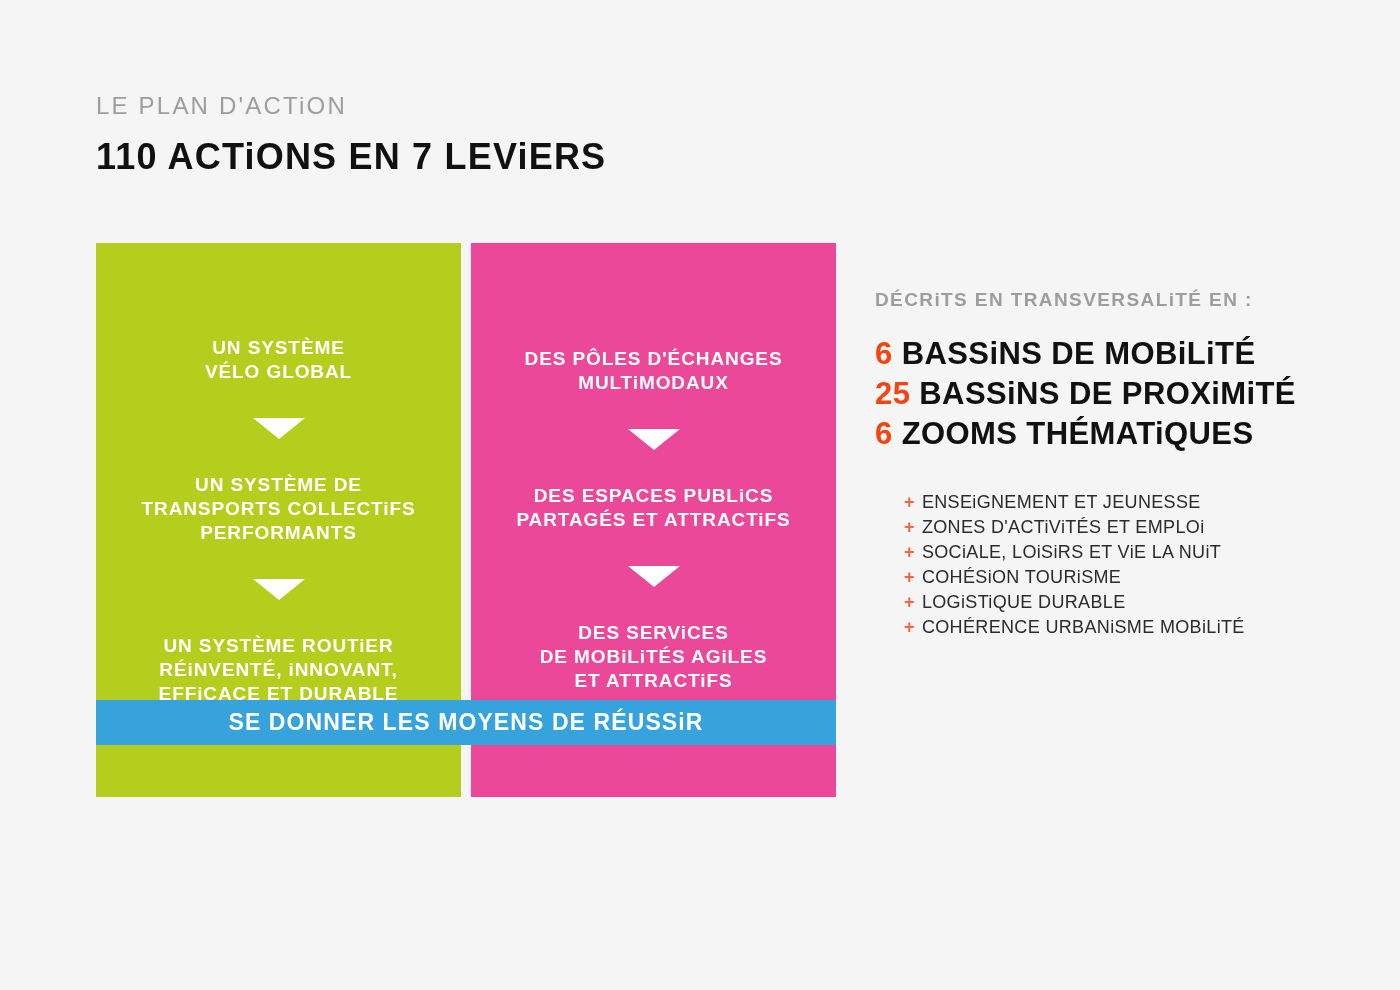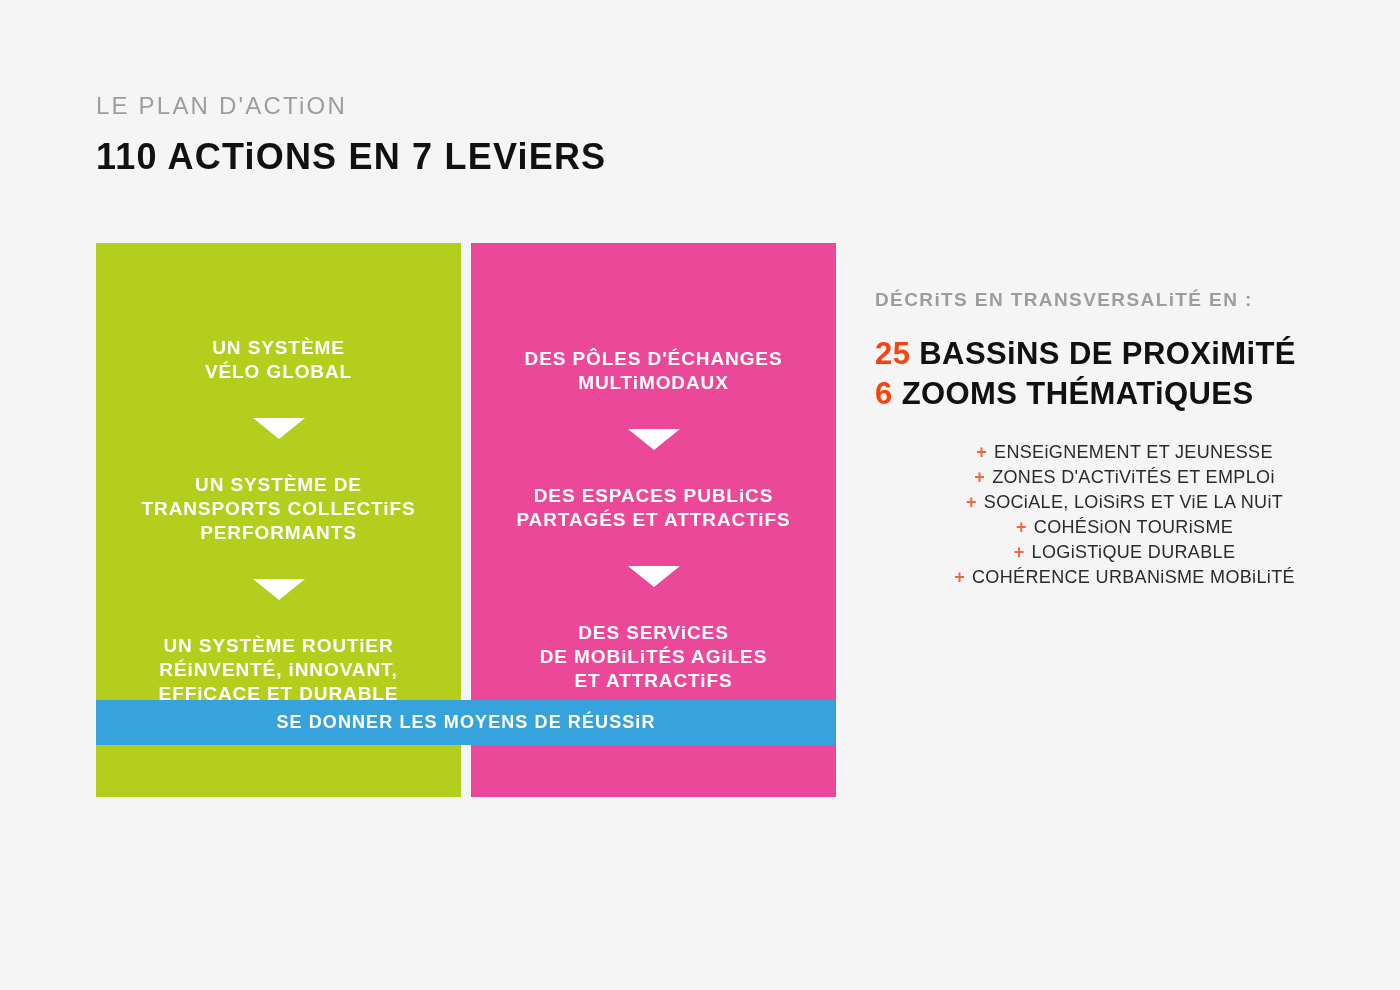--- a/index.html
+++ b/index.html
@@ -96,21 +96,21 @@
     width: 740px;
     height: 45px;
     background: #36a3dc;
     display: flex;
     align-items: center;
     justify-content: center;
   }
   .blue-bar-label {
     color: #ffffff;
     font-weight: 700;
-    font-size: 18px;
+    font-size: 23px;
     letter-spacing: 1.1px;
     white-space: nowrap;
   }
 
   
   .right-col {
     position: absolute;
     left: 875px;
     top: 288px;
     width: 470px;
@@ -136,23 +136,22 @@
   }
   .stat-num {
     color: #f4440f;
     font-weight: 700;
   }
   .stat-text {
     color: #111111;
   }
 
   .bullets {
-    margin-top: 26px;
+    margin-top: 36px;
     margin-left: 29px;
-    text-align: center;
   }
   .bullet {
     font-size: 18px;
     line-height: 25px;
     letter-spacing: 0.35px;
     color: #2b2b2b;
     white-space: nowrap;
     font-weight: 400;
   }
   .bullet-plus {
@@ -202,20 +201,24 @@
 
   <div class="blue-bar">
     <div class="blue-bar-label">SE DONNER LES MOYENS DE RÉUSSiR</div>
   </div>
 
   <div class="right-col">
     <div class="right-kicker">DÉCRiTS EN TRANSVERSALiTÉ EN :</div>
 
     <div class="stats">
       <div class="stat-line">
+        <span class="stat-num">6</span>
+        <span class="stat-text">BASSiNS DE MOBiLiTÉ</span>
+      </div>
+      <div class="stat-line">
         <span class="stat-num">25</span>
         <span class="stat-text">BASSiNS DE PROXiMiTÉ</span>
       </div>
       <div class="stat-line">
         <span class="stat-num">6</span>
         <span class="stat-text">ZOOMS THÉMATiQUES</span>
       </div>
     </div>
 
     <div class="bullets">

